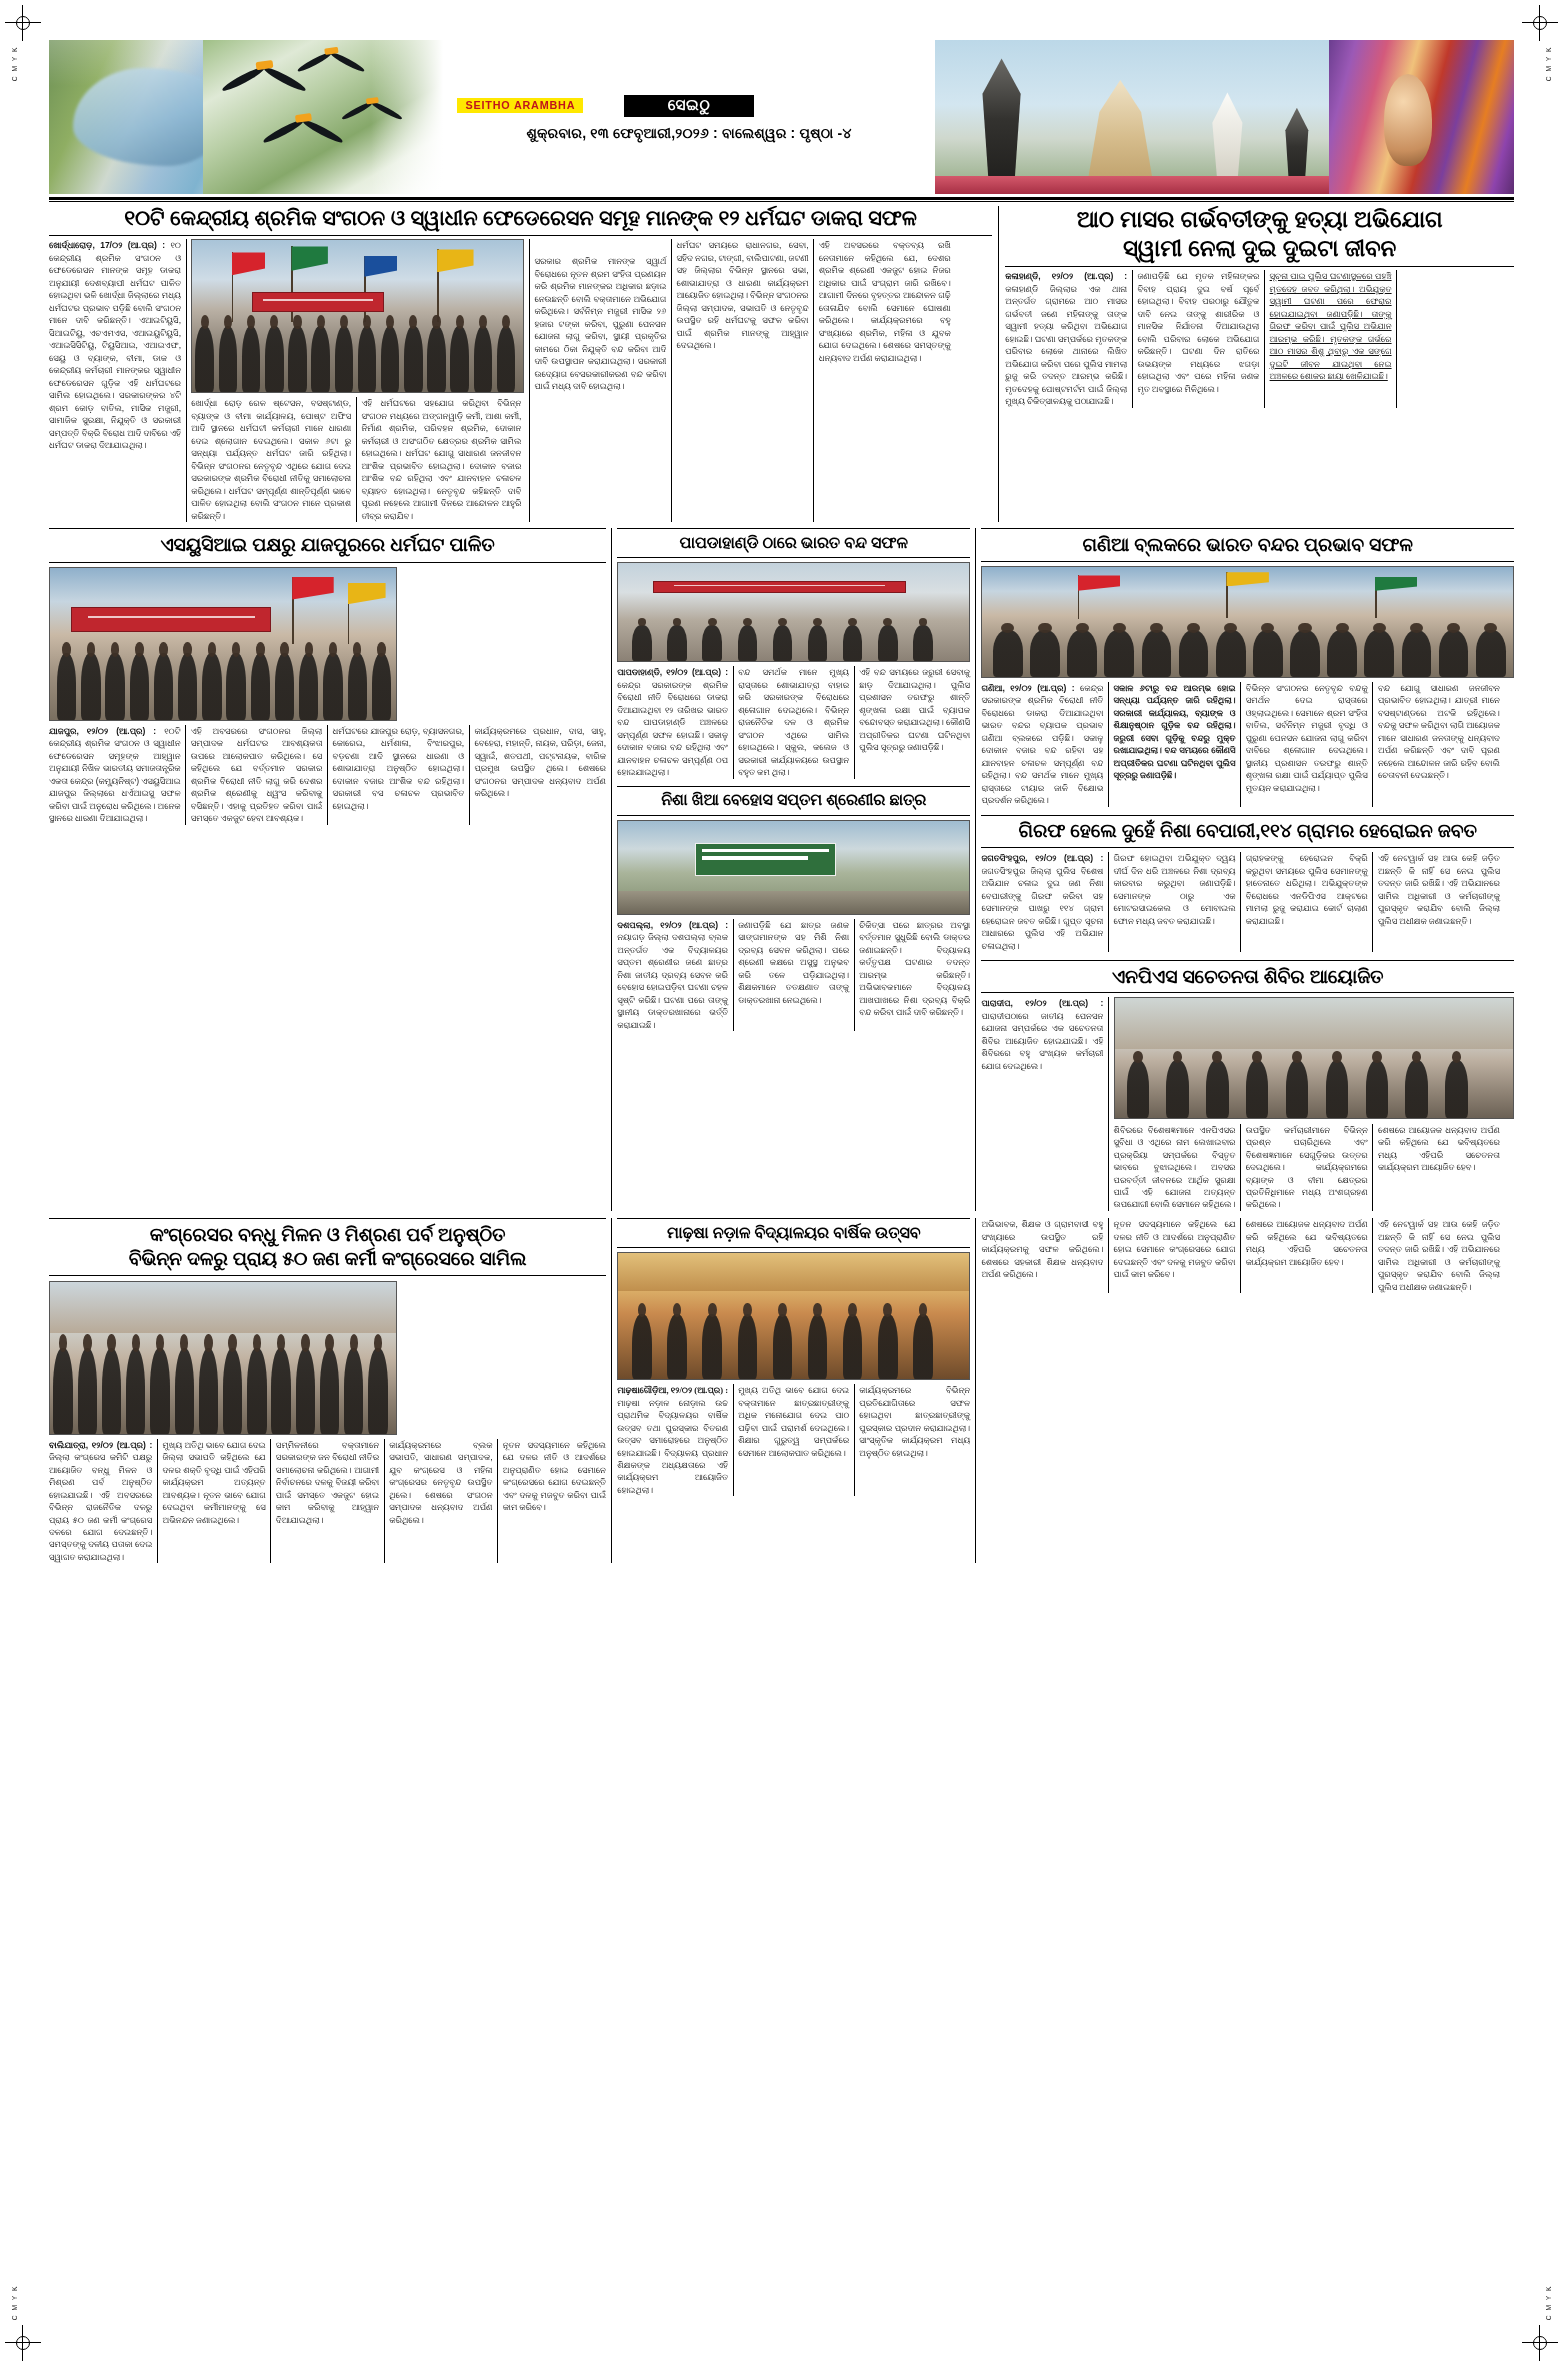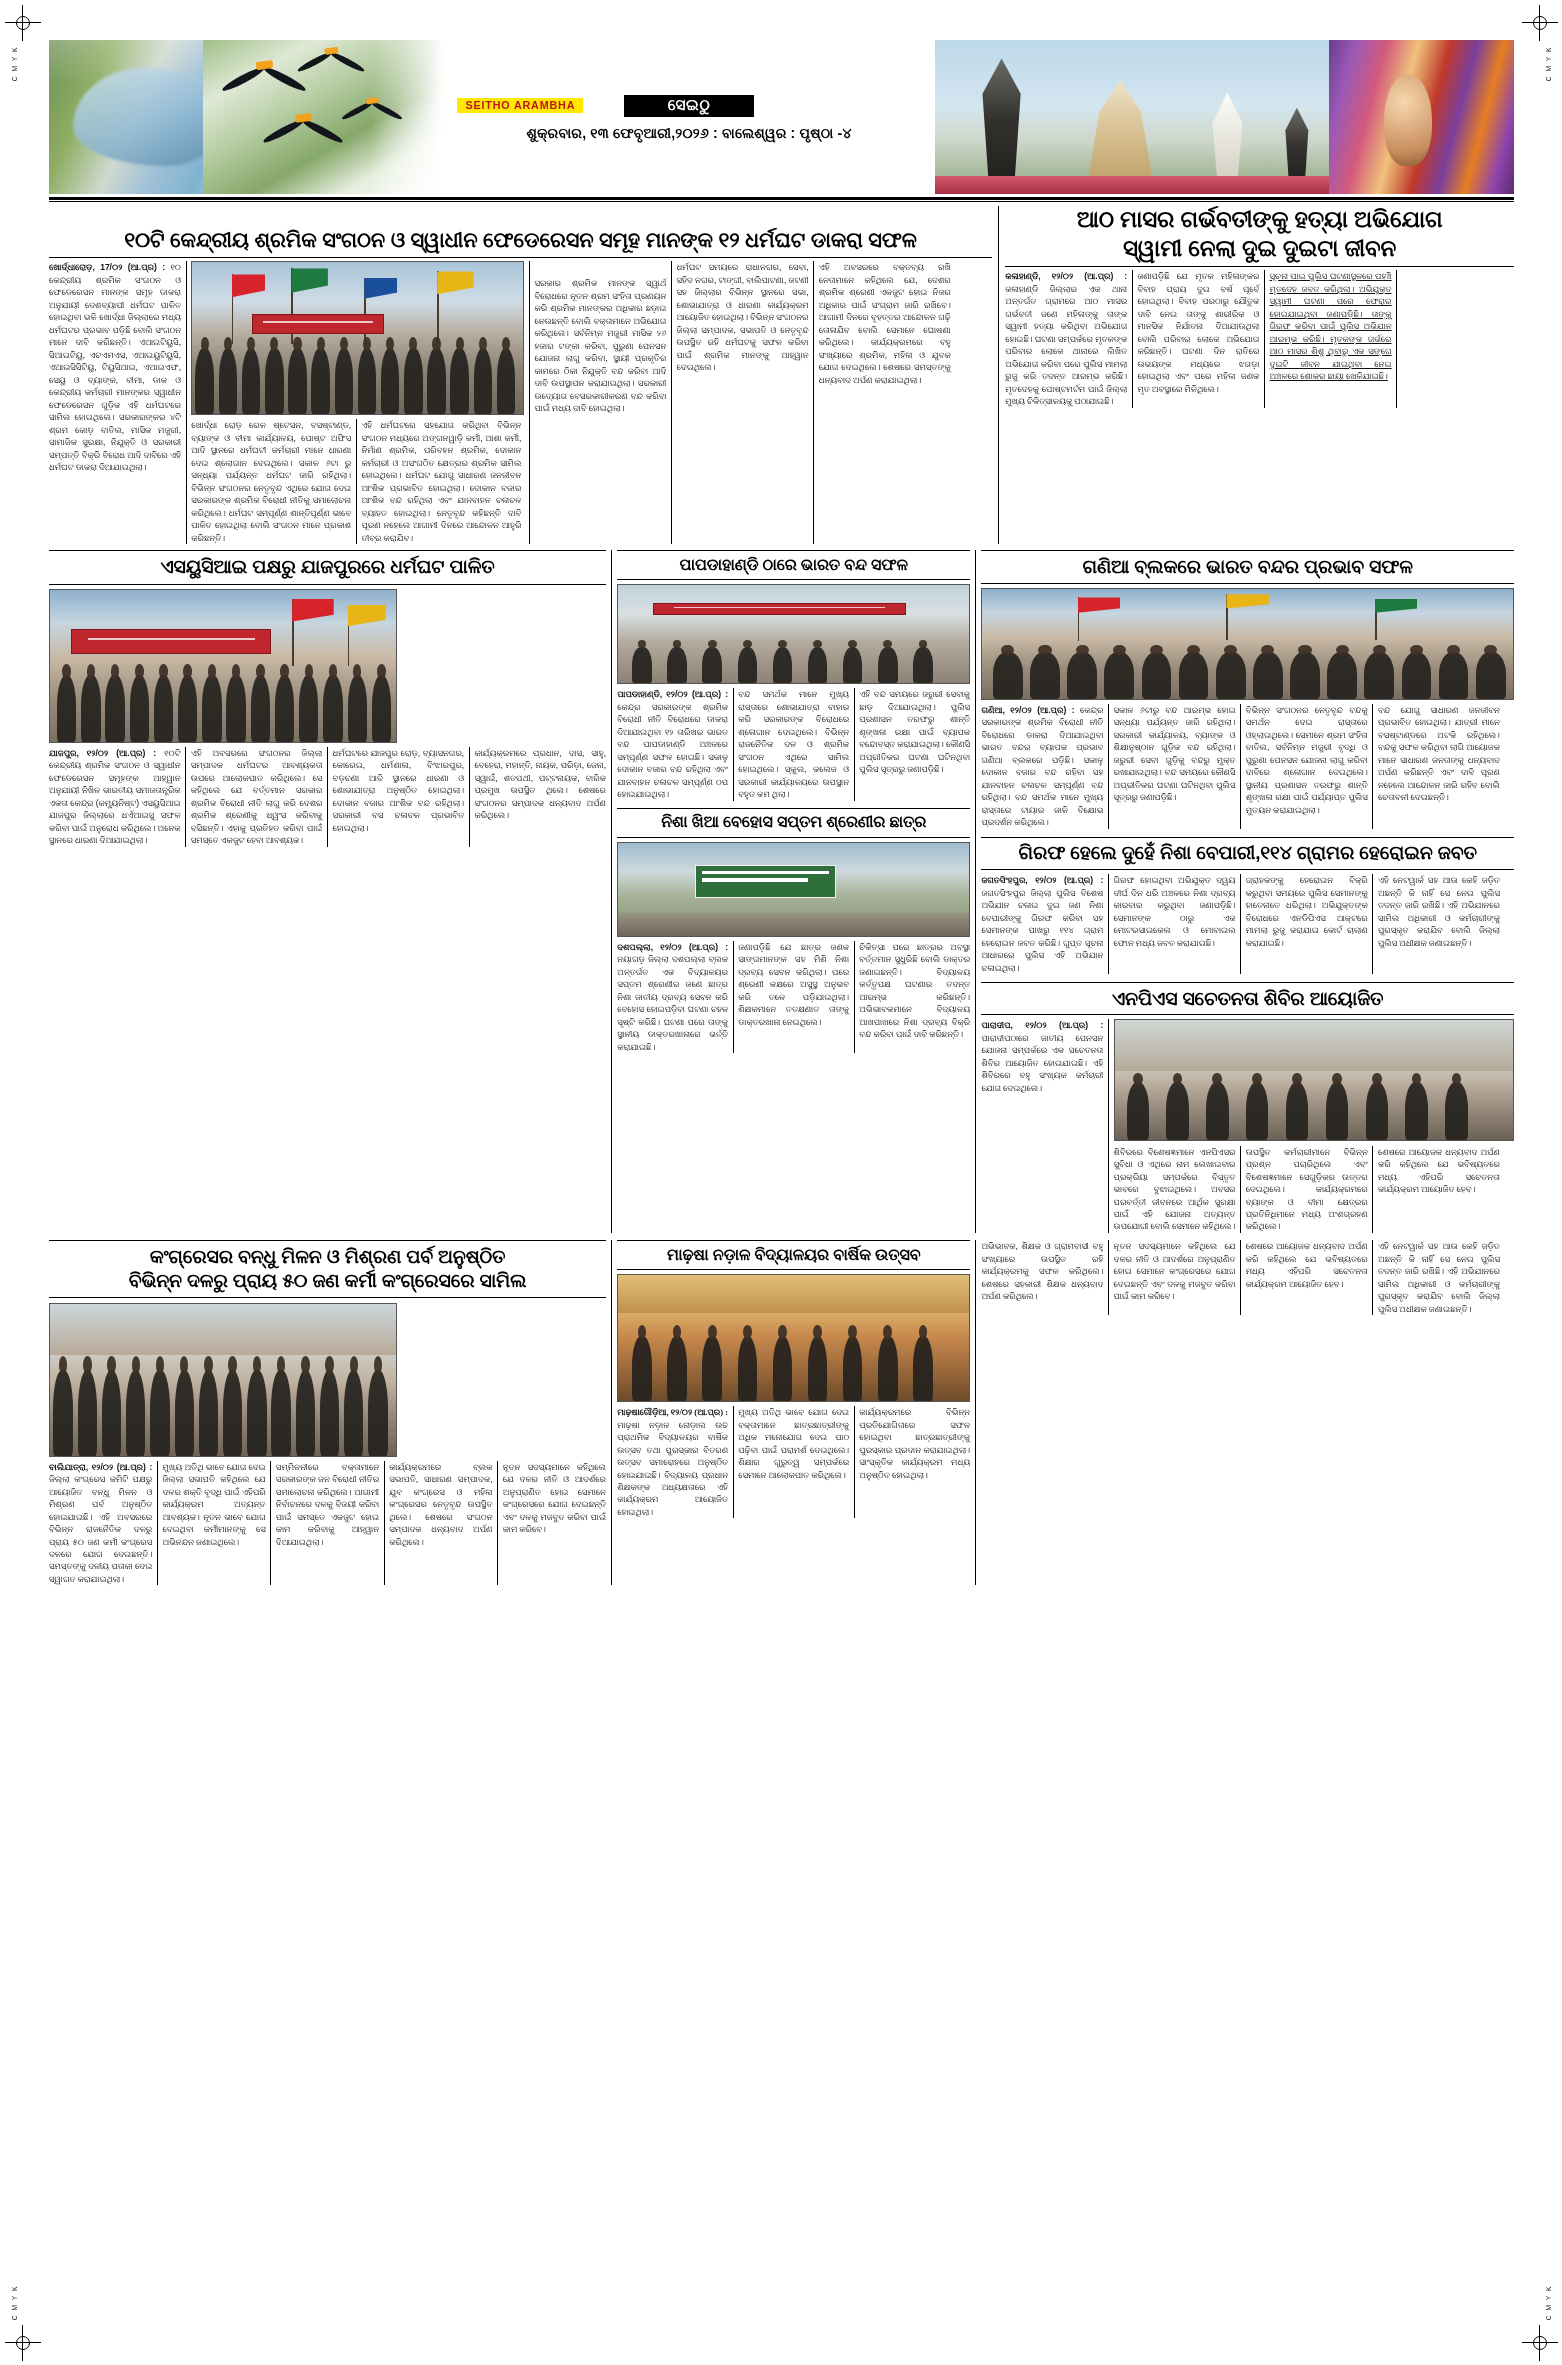--- a/index.html
+++ b/index.html
@@ -283,21 +283,21 @@
       <div class="ph ph-dance" style="left:68%;"></div>
     </div>
   </div>
 
   <div class="rule-thick"></div>
   <div class="rule-thin"></div>
 
   <div class="row" style="margin-top:4.1px;">
 
     <div class="stack" style="width:943px;">
-      <div class="hl hl-lead" style="padding:0 3.1px 4.1px 3.1px;margin-top:22px;">୧୦ଟି କେନ୍ଦ୍ରୀୟ ଶ୍ରମିକ ସଂଗଠନ ଓ ସ୍ୱାଧୀନ ଫେଡେରେସନ ସମୂହ ମାନଙ୍କ ୧୨ ଧର୍ମଘଟ ଡାକରା ସଫଳ</div>
+      <div class="hl hl-lead" style="padding:0 3.1px 4.1px 3.1px;">୧୦ଟି କେନ୍ଦ୍ରୀୟ ଶ୍ରମିକ ସଂଗଠନ ଓ ସ୍ୱାଧୀନ ଫେଡେରେସନ ସମୂହ ମାନଙ୍କ ୧୨ ଧର୍ମଘଟ ଡାକରା ସଫଳ</div>
       <div class="hrule"></div>
 
       <div class="row" style="margin-top:3.6px;">
 
         <div class="body-txt" style="width:132px;">
           <p><b>ଖୋର୍ଦ୍ଧାରୋଡ଼, 17/୦୨ (ଆ.ପ୍ର) :</b>
           <span>୧୦ କେନ୍ଦ୍ରୀୟ ଶ୍ରମିକ ସଂଗଠନ ଓ ଫେଡେରେସନ ମାନଙ୍କ ସମୂହ ଡାକରା ଅନୁଯାୟୀ ଦେଶବ୍ୟାପୀ ଧର୍ମଘଟ ପାଳିତ ହୋଇଥିବା ଭଳି ଖୋର୍ଦ୍ଧା ଜିଲ୍ଲାରେ ମଧ୍ୟ ଧର୍ମଘଟର ପ୍ରଭାବ ପଡ଼ିଛି ବୋଲି ସଂଗଠନ ମାନେ ଦାବି କରିଛନ୍ତି। ଏଆଇଟିୟୁସି, ସିଆଇଟିୟୁ, ଏଚଏମଏସ, ଏଆଇୟୁଟିୟୁସି, ଏଆଇସିସିଟିୟୁ, ଟିୟୁସିଆଇ, ଏଆଇଏଫ, ସେୟୁ ଓ ବ୍ୟାଙ୍କ, ବୀମା, ଡାକ ଓ କେନ୍ଦ୍ରୀୟ କର୍ମଚାରୀ ମାନଙ୍କର ସ୍ୱାଧୀନ ଫେଡେରେସନ ଗୁଡ଼ିକ ଏହି ଧର୍ମଘଟରେ ସାମିଲ ହୋଇଥିଲେ। ସରକାରଙ୍କର ୪ଟି ଶ୍ରମ କୋଡ଼ ବାତିଲ, ମାସିକ ମଜୁରୀ, ସାମାଜିକ ସୁରକ୍ଷା, ନିଯୁକ୍ତି ଓ ସରକାରୀ ସମ୍ପତ୍ତି ବିକ୍ରି ବିରୋଧ ଆଦି ଦାବିରେ ଏହି ଧର୍ମଘଟ ଡାକରା ଦିଆଯାଇଥିଲା।</span></p>
         </div>
         <div class="vrule" style="margin:0 4.6px;"></div>
 
@@ -500,21 +500,21 @@
             <span style="left:86%"></span>
               <span style="left:93%"></span>
           </div>
         </div>
         <div class="row" style="margin-top:4.1px;">
           <div class="body-txt" style="width:122px;">
             <p><b>ଗଣିଆ, ୧୨/୦୨ (ଆ.ପ୍ର) :</b>
             <span>କେନ୍ଦ୍ର ସରକାରଙ୍କ ଶ୍ରମିକ ବିରୋଧୀ ନୀତି ବିରୋଧରେ ଡାକରା ଦିଆଯାଇଥିବା ଭାରତ ବନ୍ଦର ବ୍ୟାପକ ପ୍ରଭାବ ଗଣିଆ ବ୍ଲକରେ ପଡ଼ିଛି। ସକାଳୁ ଦୋକାନ ବଜାର ବନ୍ଦ ରହିବା ସହ ଯାନବାହନ ଚଳାଚଳ ସମ୍ପୂର୍ଣ୍ଣ ବନ୍ଦ ରହିଥିଲା। ବନ୍ଦ ସମର୍ଥକ ମାନେ ମୁଖ୍ୟ ରାସ୍ତାରେ ଟାୟାର ଜାଳି ବିକ୍ଷୋଭ ପ୍ରଦର୍ଶନ କରିଥିଲେ।</span></p>
           </div>
           <div class="vrule" style="margin:0 4.6px;"></div>
-          <div class="body-txt" style="width:122px;">ସକାଳ ୬ଟାରୁ ବନ୍ଦ ଆରମ୍ଭ ହୋଇ ସନ୍ଧ୍ୟା ପର୍ଯ୍ୟନ୍ତ ଜାରି ରହିଥିଲା। ସରକାରୀ କାର୍ଯ୍ୟାଳୟ, ବ୍ୟାଙ୍କ ଓ ଶିକ୍ଷାନୁଷ୍ଠାନ ଗୁଡ଼ିକ ବନ୍ଦ ରହିଥିଲା। ଜରୁରୀ ସେବା ଗୁଡ଼ିକୁ ବନ୍ଦରୁ ମୁକ୍ତ ରଖାଯାଇଥିଲା। ବନ୍ଦ ସମୟରେ କୌଣସି ଅପ୍ରୀତିକର ଘଟଣା ଘଟିନଥିବା ପୁଲିସ ସୂତ୍ରରୁ ଜଣାପଡ଼ିଛି।</div>
+          <div class="body-txt" style="width:122px;font-weight:bold;">ସକାଳ ୬ଟାରୁ ବନ୍ଦ ଆରମ୍ଭ ହୋଇ ସନ୍ଧ୍ୟା ପର୍ଯ୍ୟନ୍ତ ଜାରି ରହିଥିଲା। ସରକାରୀ କାର୍ଯ୍ୟାଳୟ, ବ୍ୟାଙ୍କ ଓ ଶିକ୍ଷାନୁଷ୍ଠାନ ଗୁଡ଼ିକ ବନ୍ଦ ରହିଥିଲା। ଜରୁରୀ ସେବା ଗୁଡ଼ିକୁ ବନ୍ଦରୁ ମୁକ୍ତ ରଖାଯାଇଥିଲା। ବନ୍ଦ ସମୟରେ କୌଣସି ଅପ୍ରୀତିକର ଘଟଣା ଘଟିନଥିବା ପୁଲିସ ସୂତ୍ରରୁ ଜଣାପଡ଼ିଛି।</div>
           <div class="vrule" style="margin:0 4.6px;"></div>
           <div class="body-txt" style="width:122px;">ବିଭିନ୍ନ ସଂଗଠନର ନେତୃବୃନ୍ଦ ବନ୍ଦକୁ ସମର୍ଥନ ଦେଇ ରାସ୍ତାରେ ଓହ୍ଲାଇଥିଲେ। ସେମାନେ ଶ୍ରମ ସଂହିତା ବାତିଲ, ସର୍ବନିମ୍ନ ମଜୁରୀ ବୃଦ୍ଧି ଓ ପୁରୁଣା ପେନସନ ଯୋଜନା ଲାଗୁ କରିବା ଦାବିରେ ଶ୍ଳୋଗାନ ଦେଇଥିଲେ। ସ୍ଥାନୀୟ ପ୍ରଶାସନ ତରଫରୁ ଶାନ୍ତି ଶୃଙ୍ଖଳା ରକ୍ଷା ପାଇଁ ପର୍ଯ୍ୟାପ୍ତ ପୁଲିସ ମୁତୟନ କରାଯାଇଥିଲା।</div>
           <div class="vrule" style="margin:0 4.6px;"></div>
           <div class="body-txt" style="width:122px;">ବନ୍ଦ ଯୋଗୁ ସାଧାରଣ ଜନଜୀବନ ପ୍ରଭାବିତ ହୋଇଥିଲା। ଯାତ୍ରୀ ମାନେ ବସଷ୍ଟାଣ୍ଡରେ ଅଟକି ରହିଥିଲେ। ବନ୍ଦକୁ ସଫଳ କରିଥିବା ଲାଗି ଆୟୋଜକ ମାନେ ସାଧାରଣ ଜନତାଙ୍କୁ ଧନ୍ୟବାଦ ଅର୍ପଣ କରିଛନ୍ତି ଏବଂ ଦାବି ପୂରଣ ନହେଲେ ଆନ୍ଦୋଳନ ଜାରି ରହିବ ବୋଲି ଚେତାବନୀ ଦେଇଛନ୍ତି।</div>
         </div>
       </div>
 
       <div class="stack" style="margin-top:8.2px;">
         <div class="hrule"></div>
         <div class="hl hl-sec" style="padding:4.6px 1px;">ଗିରଫ ହେଲେ ଦୁହେଁ ନିଶା ବେପାରୀ,୧୧୪ ଗ୍ରାମର ହେରୋଇନ ଜବତ</div>

